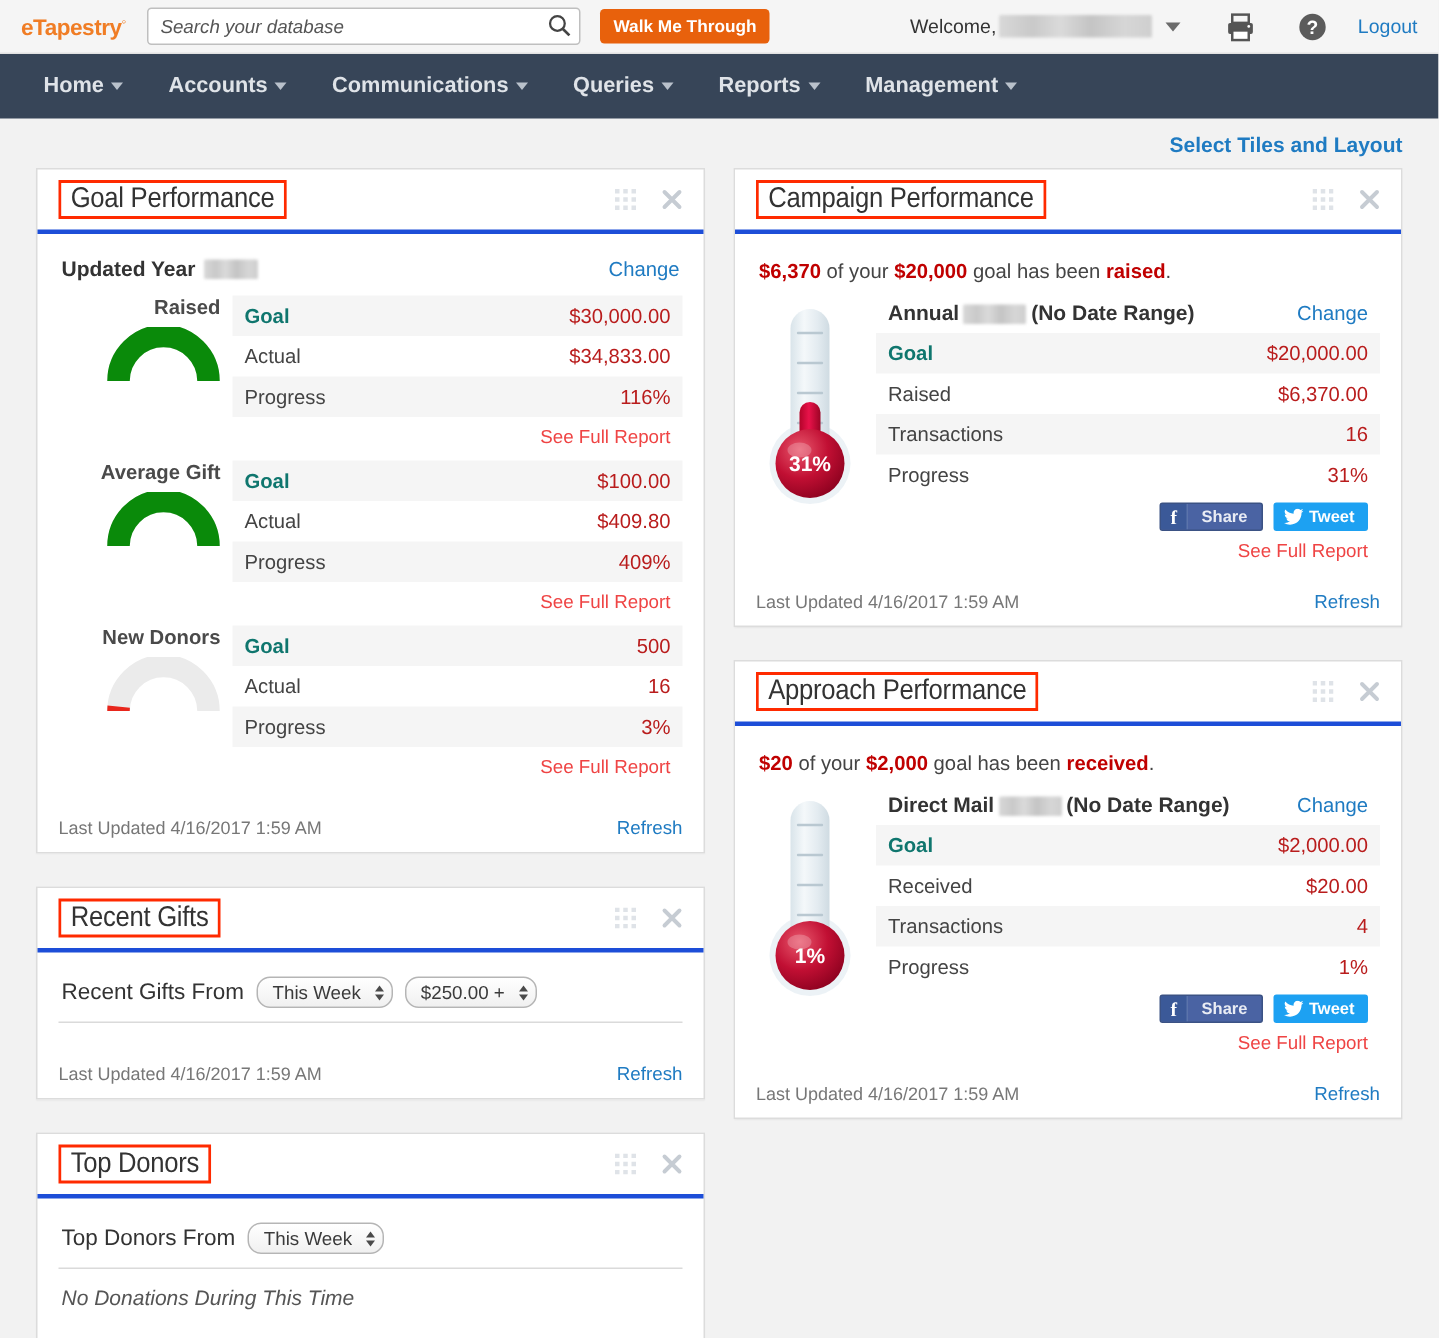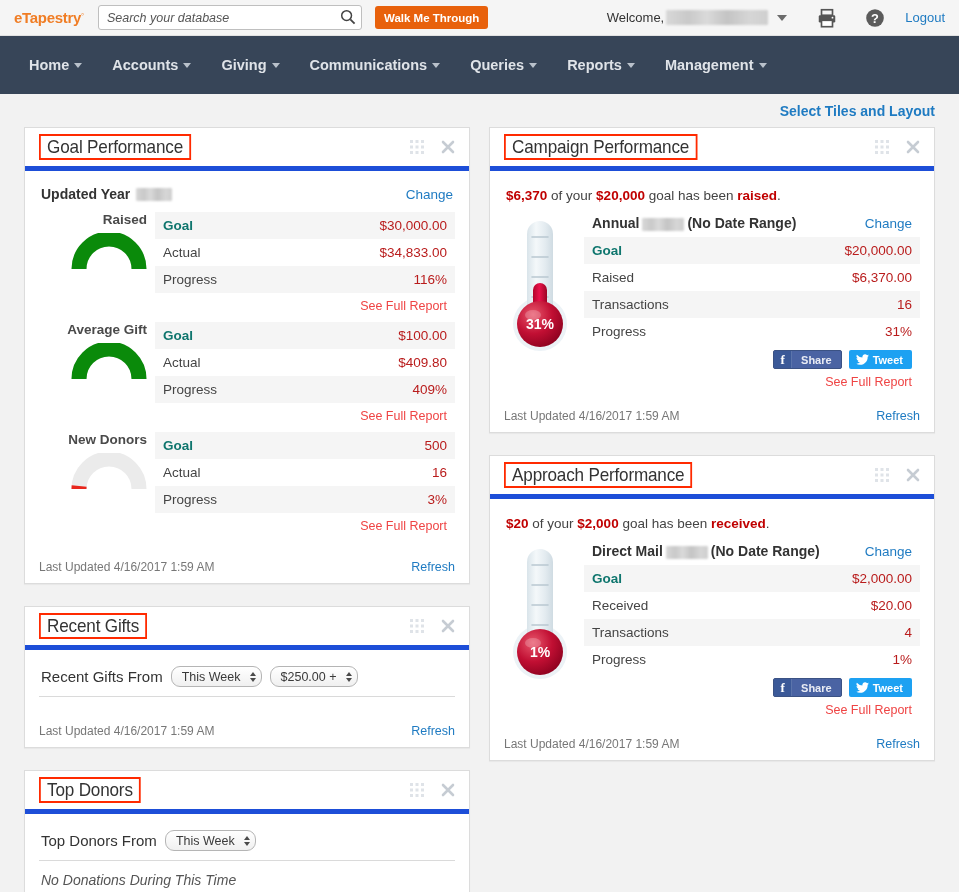--- a/index.html
+++ b/index.html
@@ -30,21 +30,21 @@
     font-weight:bold;
     color:#f07d25;
     letter-spacing:-0.3px;
     white-space:nowrap;
     margin-right:14px;
   }
   .logo .reg { font-size:9px; vertical-align:super; }
 
   .searchwrap {
     position:relative;
-    width:264px;
+    width:289px;
     height:25px;
     border-radius:11px;
   }
   .searchwrap input {
     width:100%; height:25px;
     border:1px solid #bfbfbf;
     border-radius:3px;
     background:#fff;
     padding:0 26px 0 8px;
     font-style:italic;
@@ -100,21 +100,21 @@
     border-top:6px solid #6b6b6b;
     margin:0 16px 0 9px;
   }
   .ic-btn { width:22px; height:22px; margin:0 13px; cursor:pointer; }
   .logout {
     color:#1f7bc2; font-size:13px; text-decoration:none; margin-left:6px; cursor:pointer;
   }
 
   
   .navbar {
-    height:58px;
+    height:43px;
     background:#374558;
     display:flex;
     align-items:center;
     padding:0 14px;
   }
   .navitem {
     color:#dfe3e8;
     font-size:14.5px;
     font-weight:bold;
     padding:0 15px;
@@ -152,21 +152,21 @@
 
   
   .panel {
     background:#fff;
     border:1px solid #dcdcdc;
     margin-bottom:22px;
     box-shadow:0 1px 1px rgba(0,0,0,0.04);
   }
   .panel-head {
     height:43px;
-    border-bottom:5px solid #1d4ed8;
+    border-bottom:3px solid #1d4ed8;
     display:flex;
     align-items:center;
     padding:0 14px;
     position:relative;
   }
   .panel-title {
     font-family:"Liberation Sans Narrow","Liberation Sans",sans-serif;
     font-size:19px;
     color:#333;
     font-weight:normal;
@@ -374,23 +374,20 @@
     <a class="logout">Logout</a>
   </div>
 </div>
 
 <div class="navbar">
   <div class="navitem">
     <span>Home</span><i class="nc"></i>
   </div>
   <div class="navitem">
     <span>Accounts</span><i class="nc"></i>
-  </div>
-  <div class="navitem">
-    <span>Giving</span><i class="nc"></i>
   </div>
   <div class="navitem">
     <span>Communications</span><i class="nc"></i>
   </div>
   <div class="navitem">
     <span>Queries</span><i class="nc"></i>
   </div>
   <div class="navitem">
     <span>Reports</span><i class="nc"></i>
   </div>

